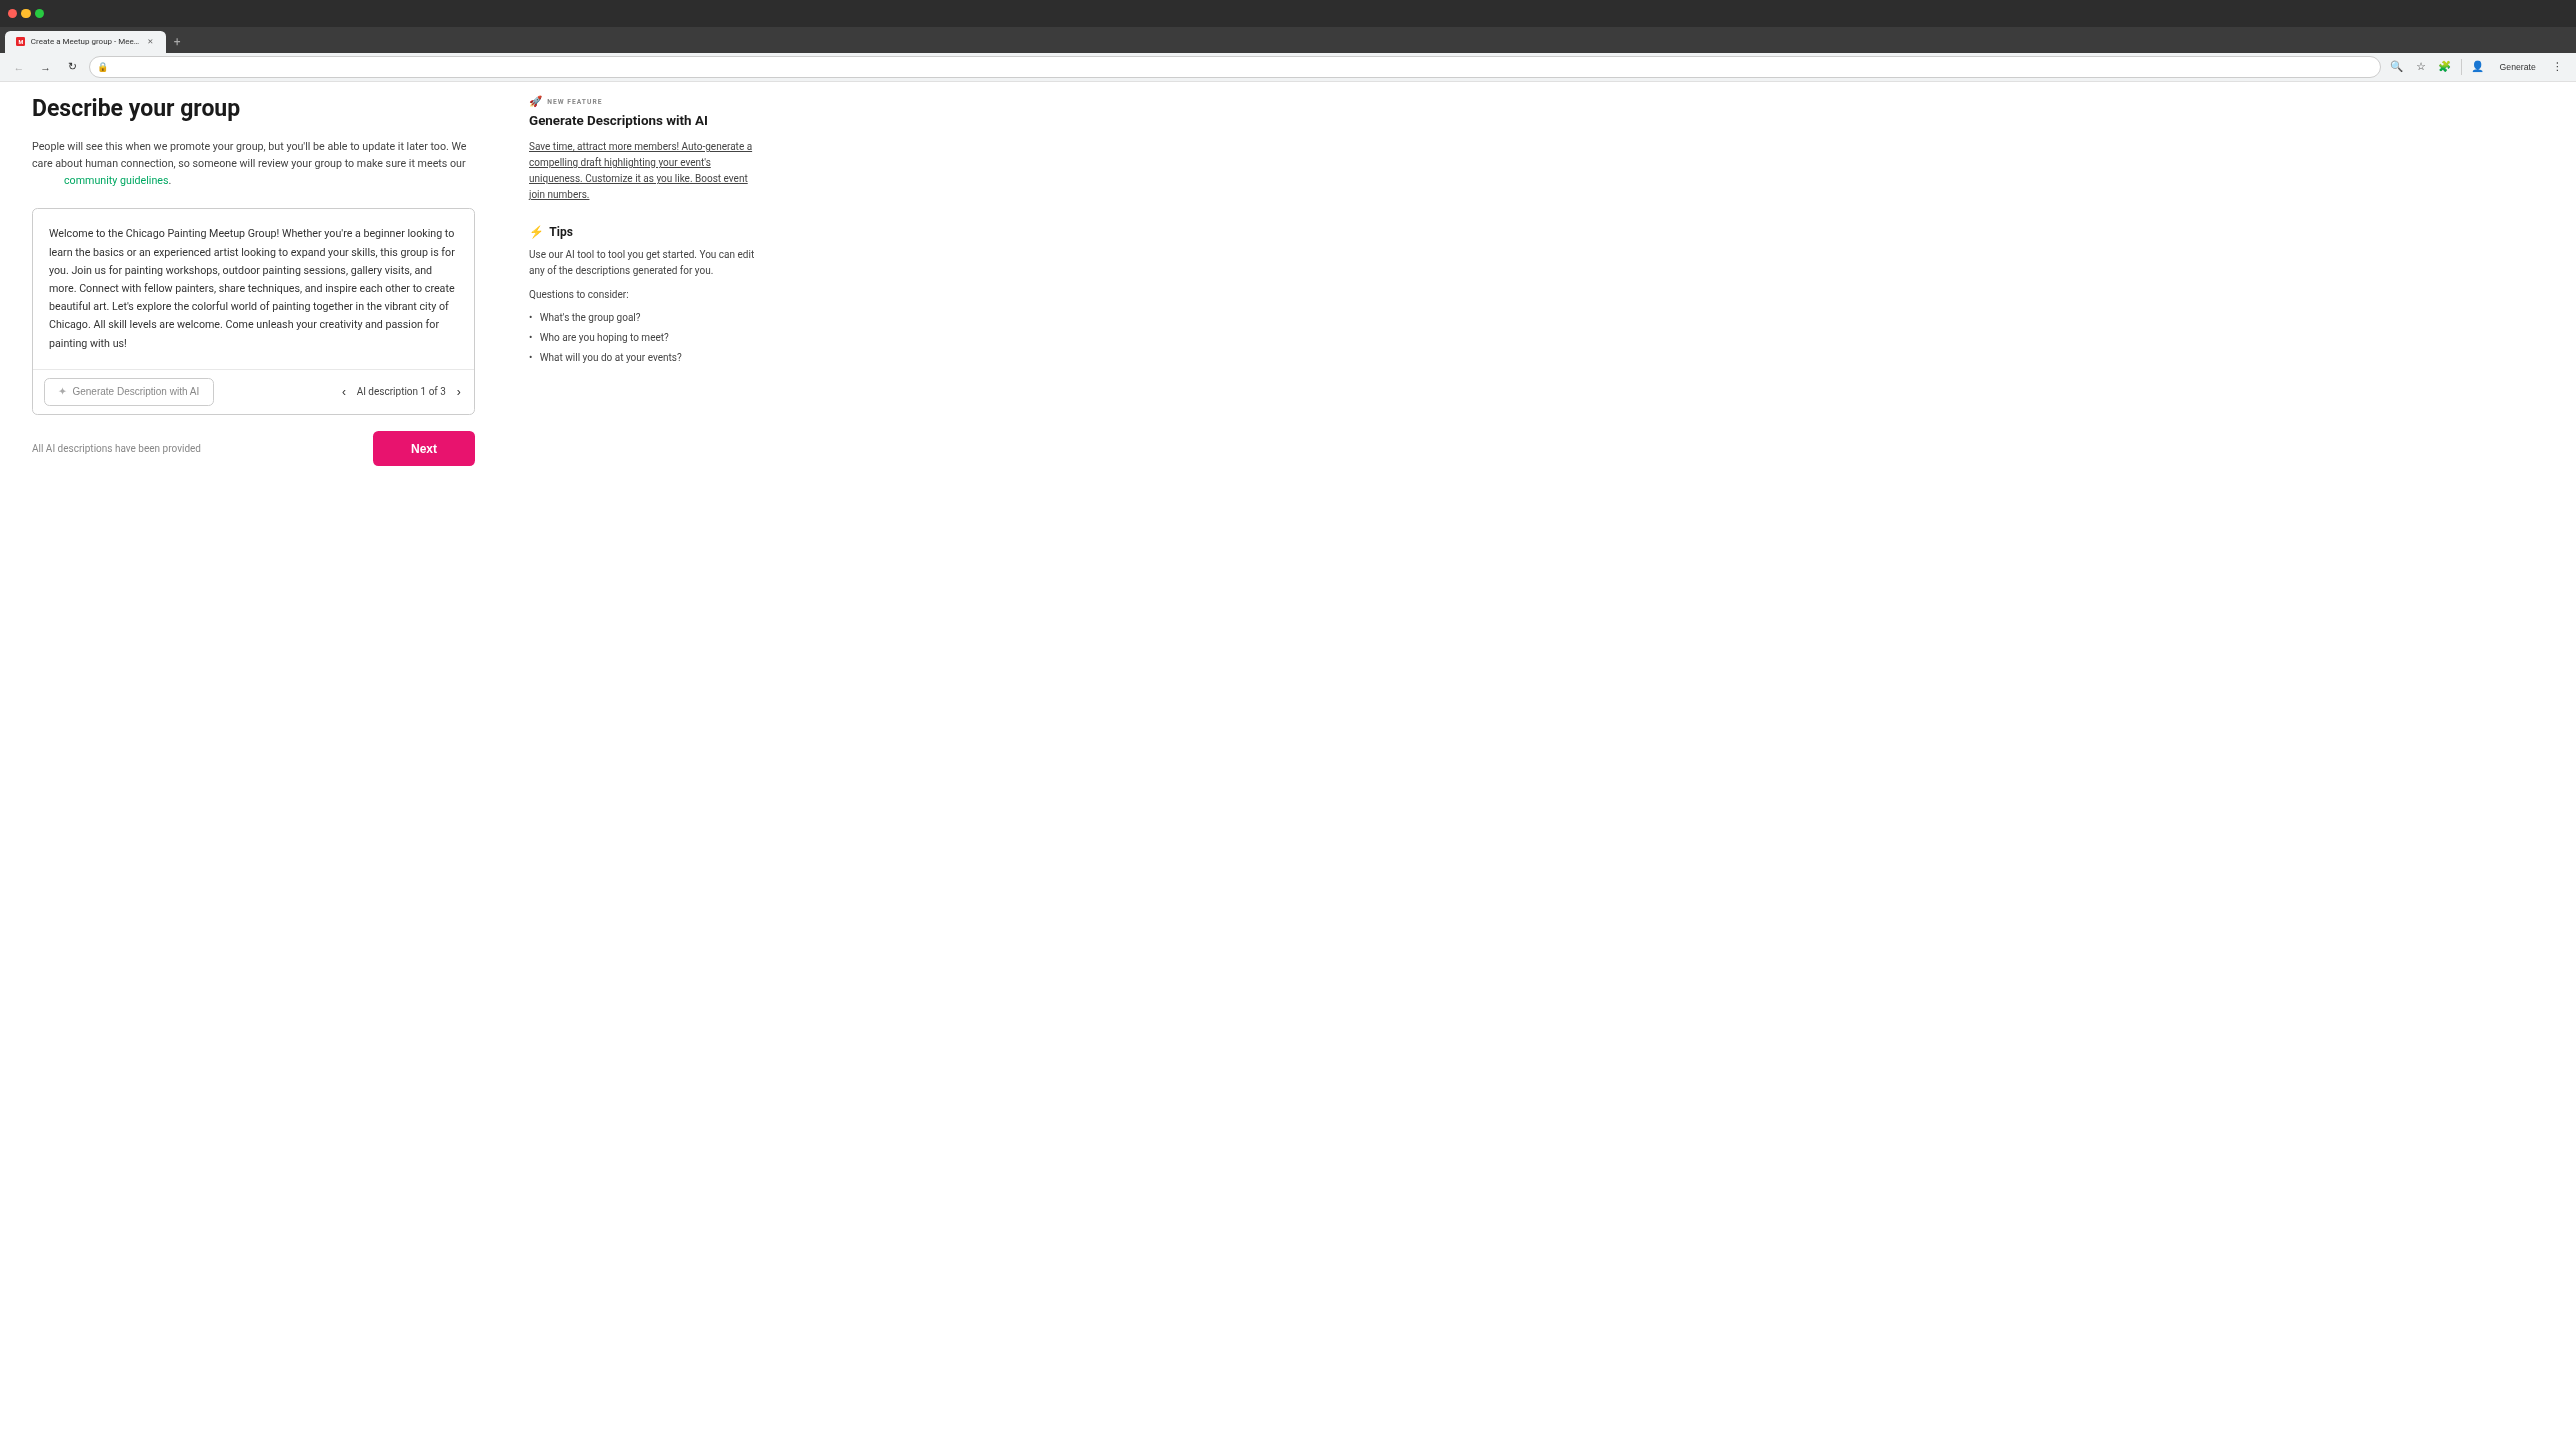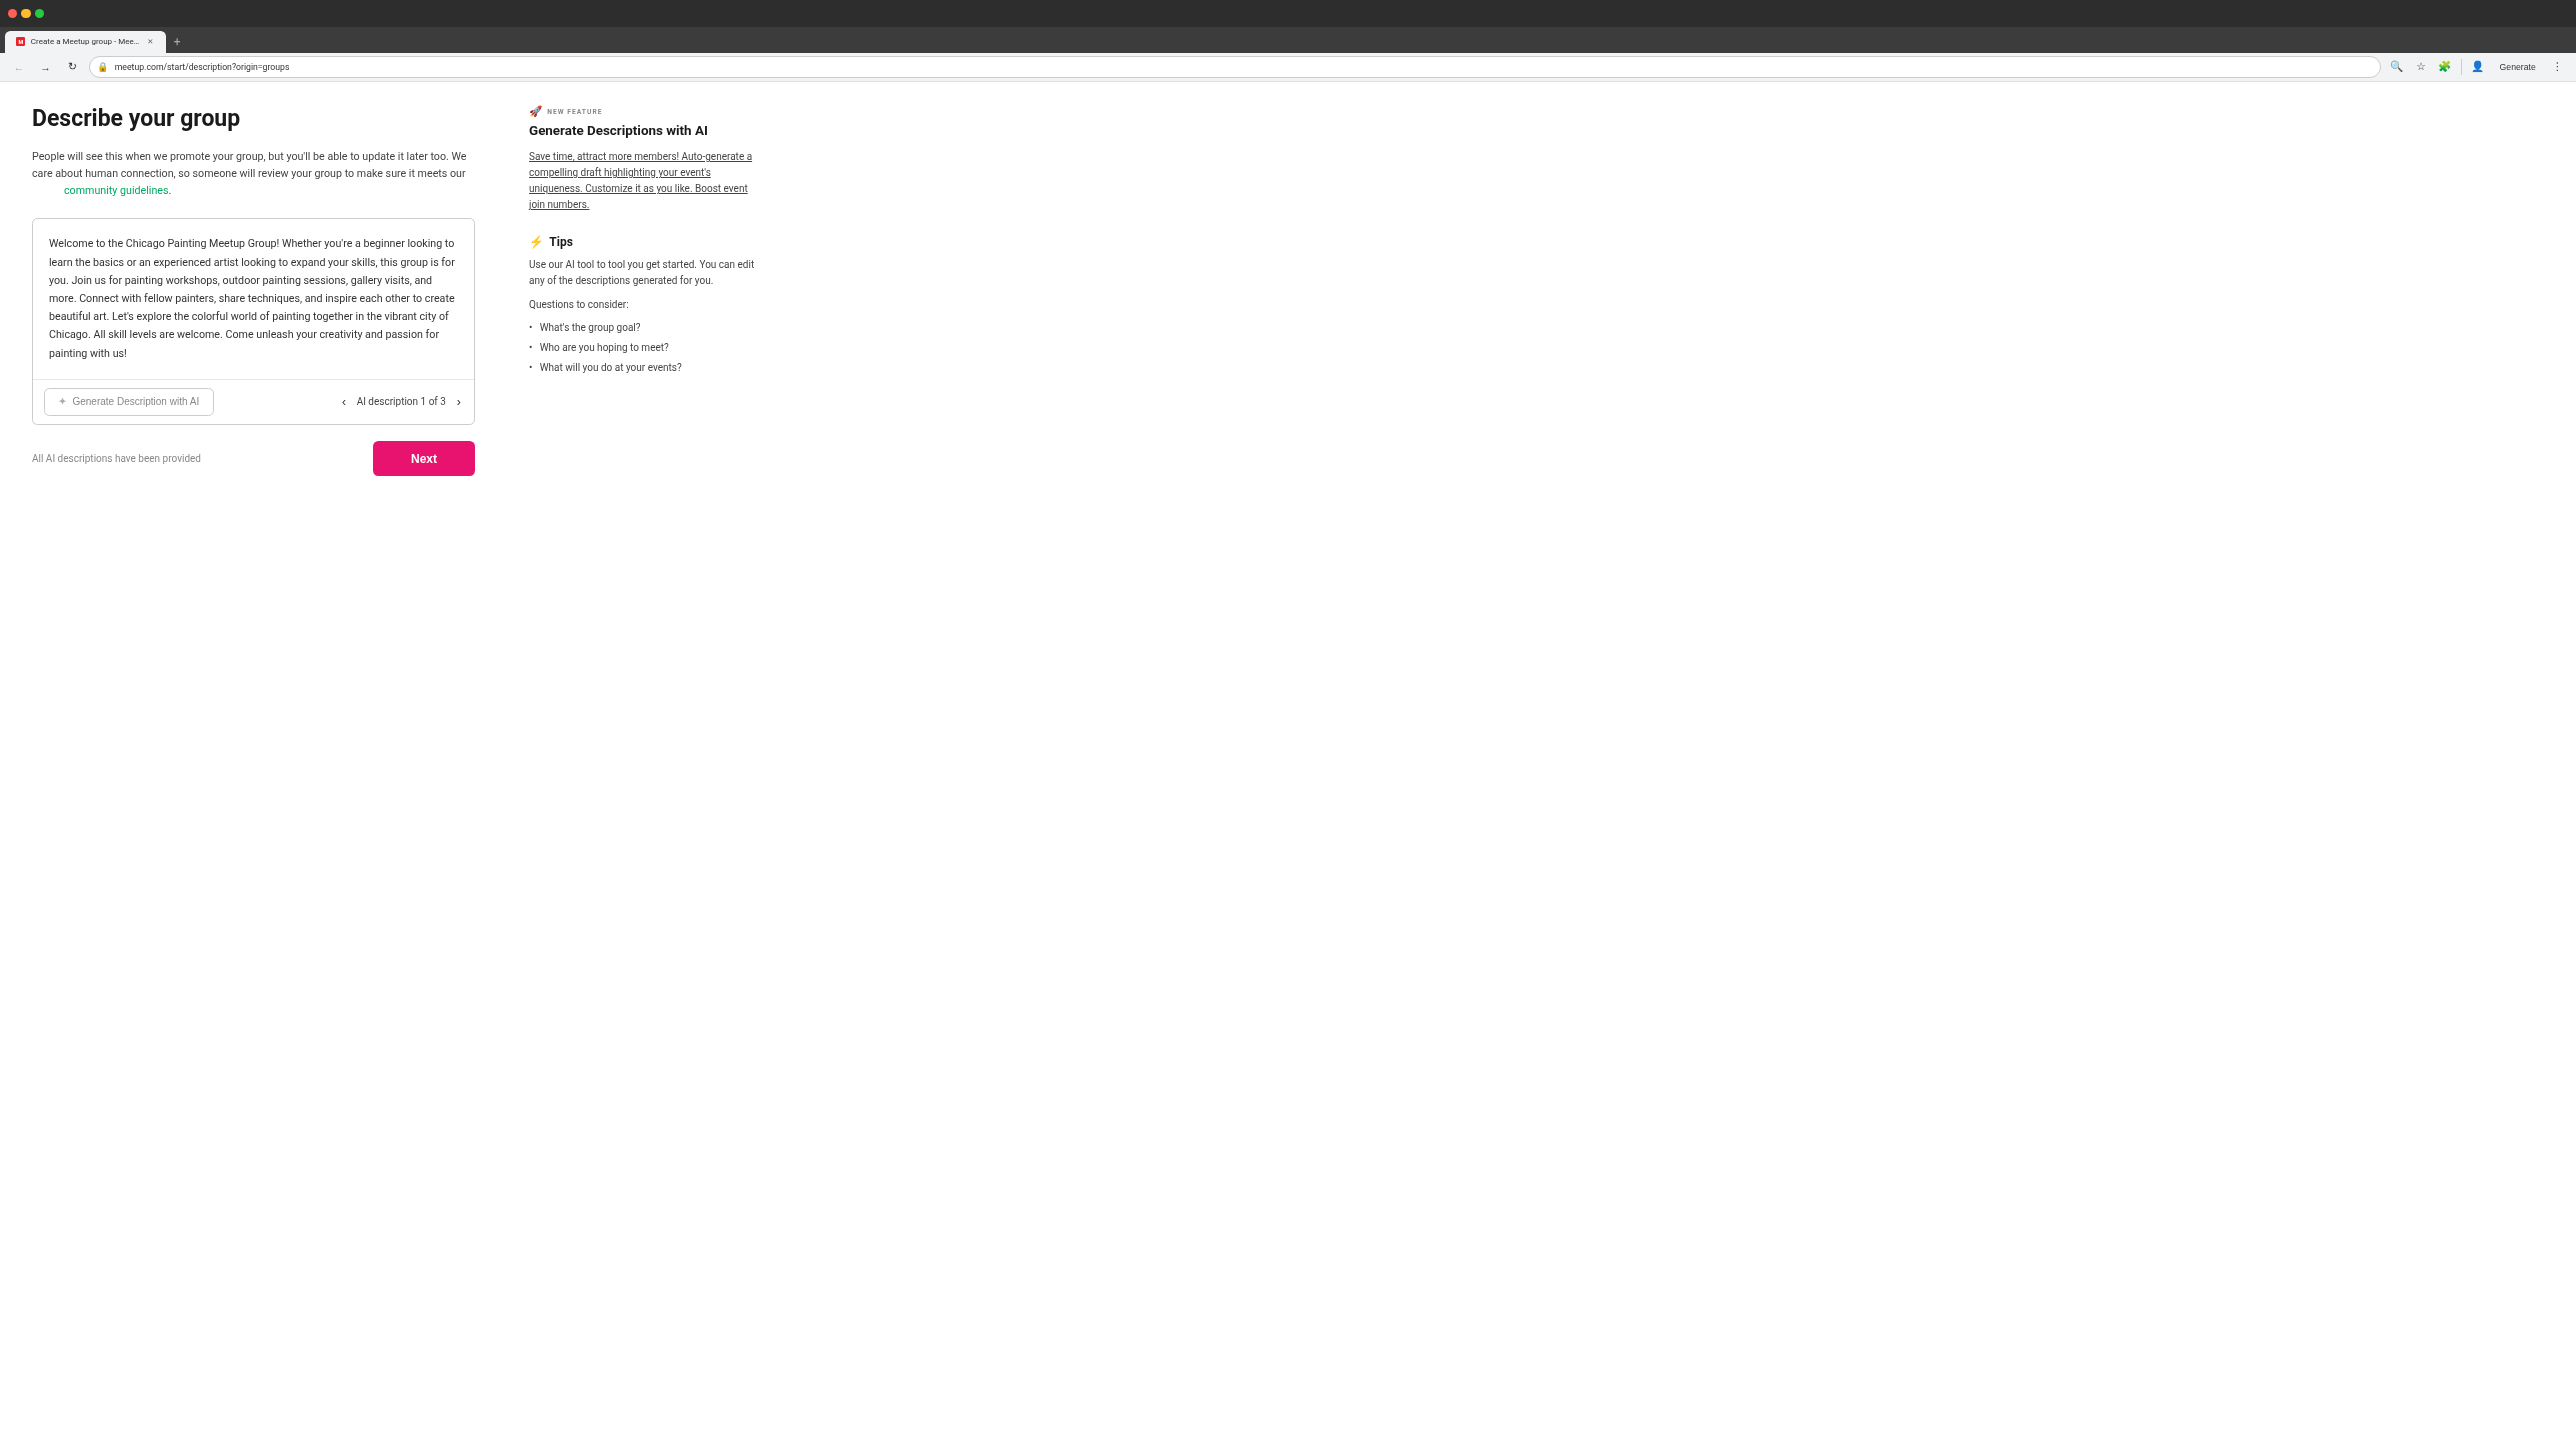--- a/index.html
+++ b/index.html
@@ -187,21 +187,21 @@
       border: none;
       background: transparent;
       cursor: pointer;
       font-size: 8.7px;
       color: #333;
     }
 
     
     .page-content {
       background: #fff;
-      padding: 23px 32px 40px;
+      padding: 13px 32px 40px;
       display: flex;
       gap: 54px;
     }
 
     .left-column {
       flex: 1;
       max-width: 443px;
     }
 
     .right-column {
@@ -423,21 +423,20 @@
     <div class="tab-new">+</div>
   </div>
 
   <div class="browser-toolbar">
     <button class="nav-btn disabled">←</button>
     <button class="nav-btn">→</button>
     <button class="nav-btn">↻</button>
 
     <div class="address-bar">
       <span style="color:#666; font-size:9.4px;">🔒</span>
-      <span class="address-text">meetup.com/start/description?origin=groups</span>
     </div>
 
     <div class="toolbar-icons">
       <button class="toolbar-icon-btn">🔍</button>
       <button class="toolbar-icon-btn">☆</button>
       <button class="toolbar-icon-btn">🧩</button>
       <div class="divider"></div>
       <button class="toolbar-icon-btn">👤</button>
       <button class="incognito-btn">
         <span>Generate</span>

